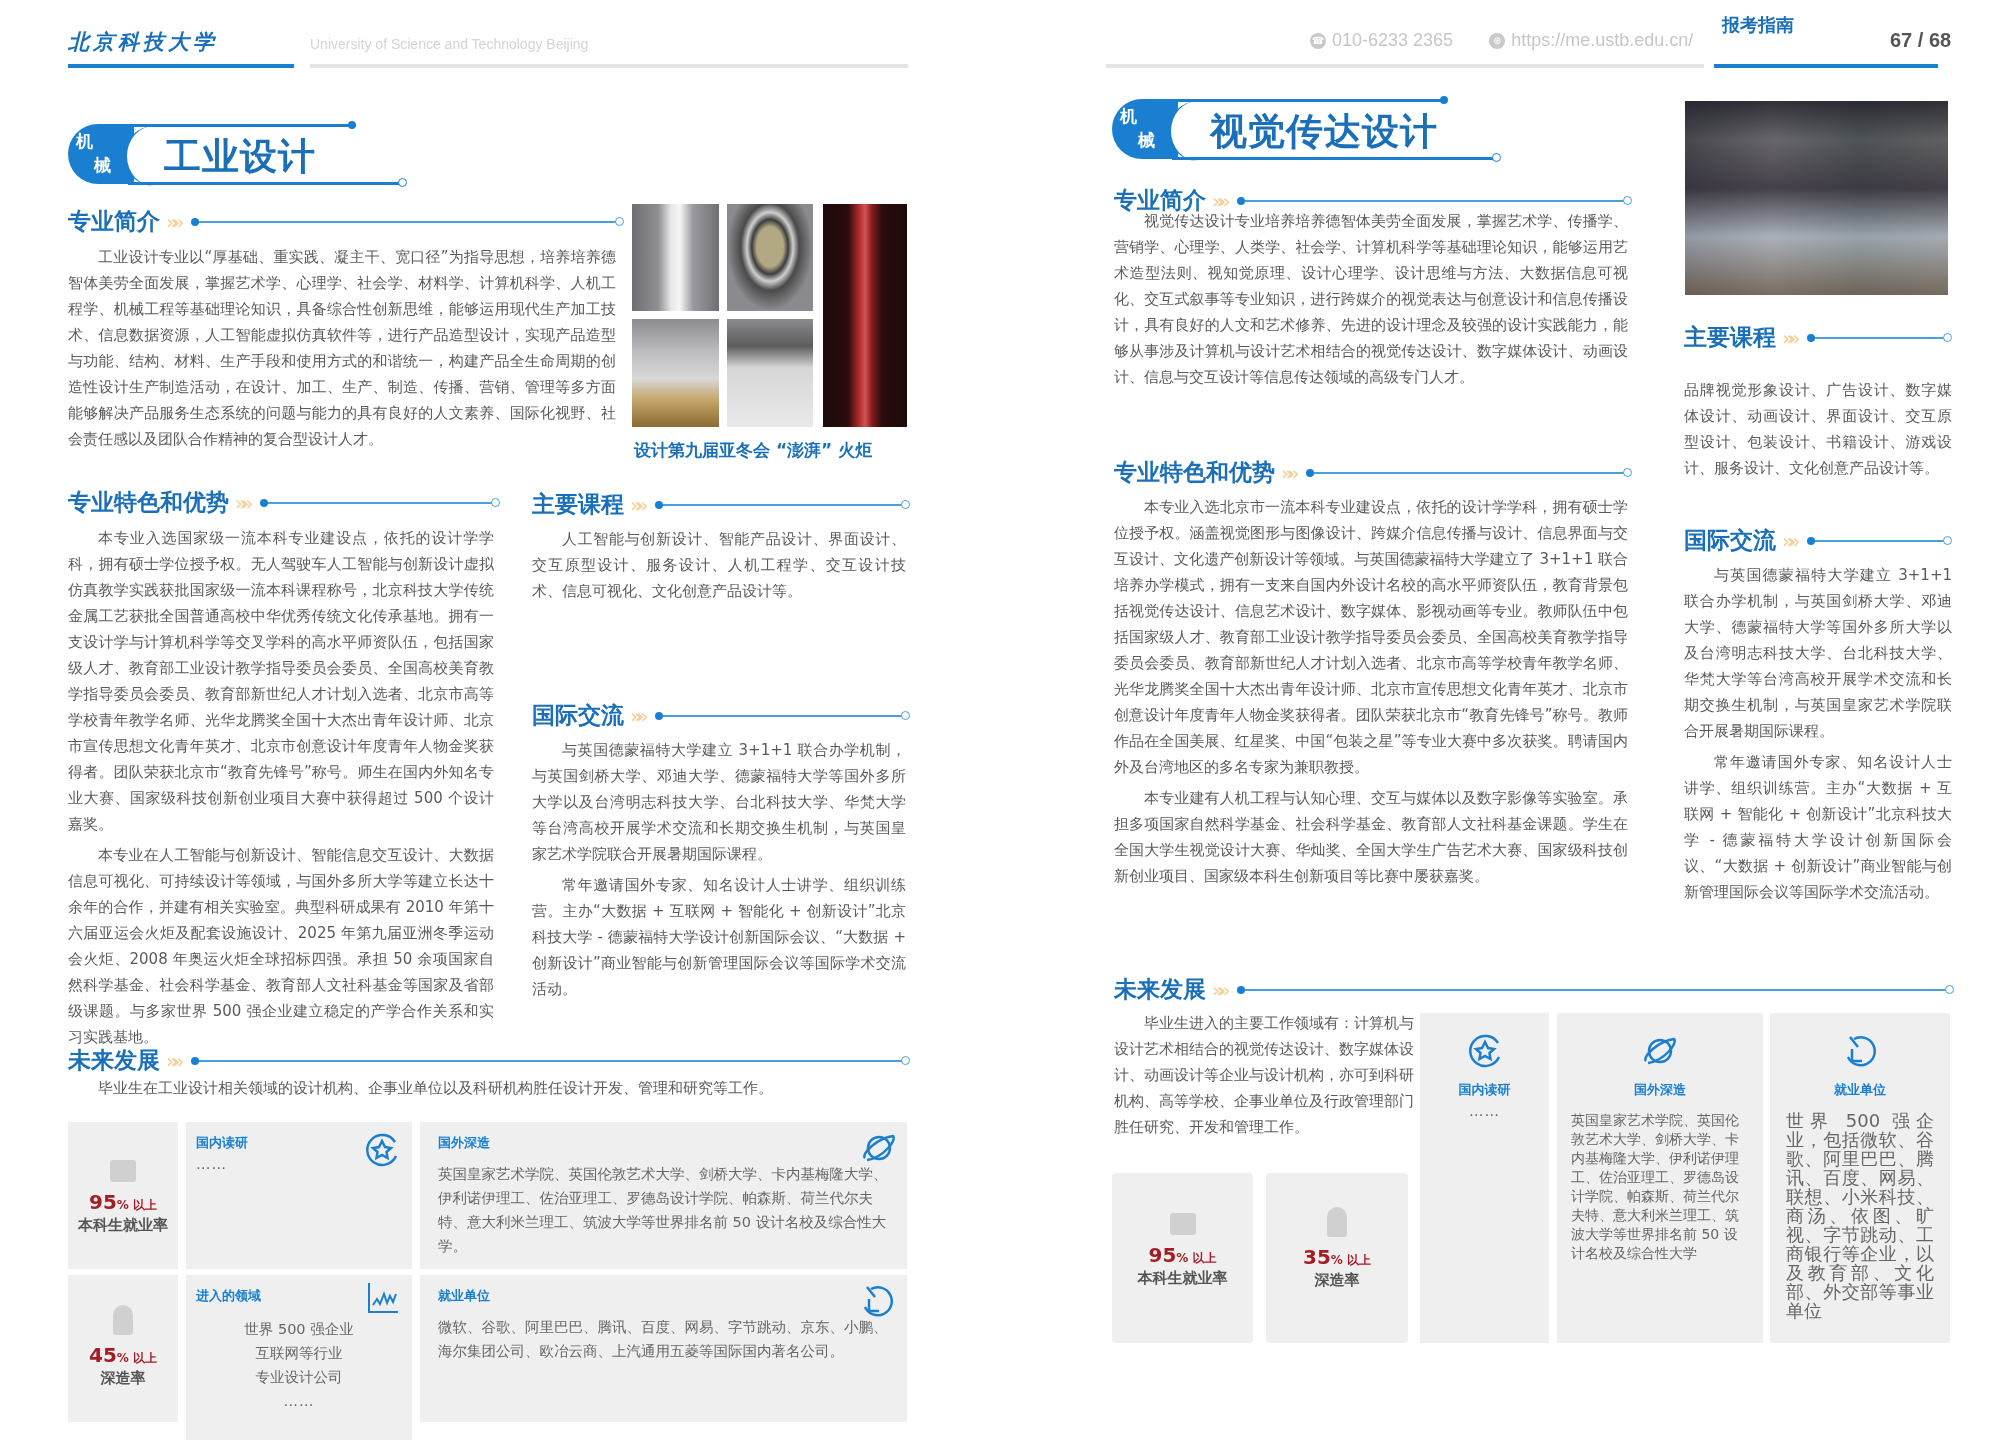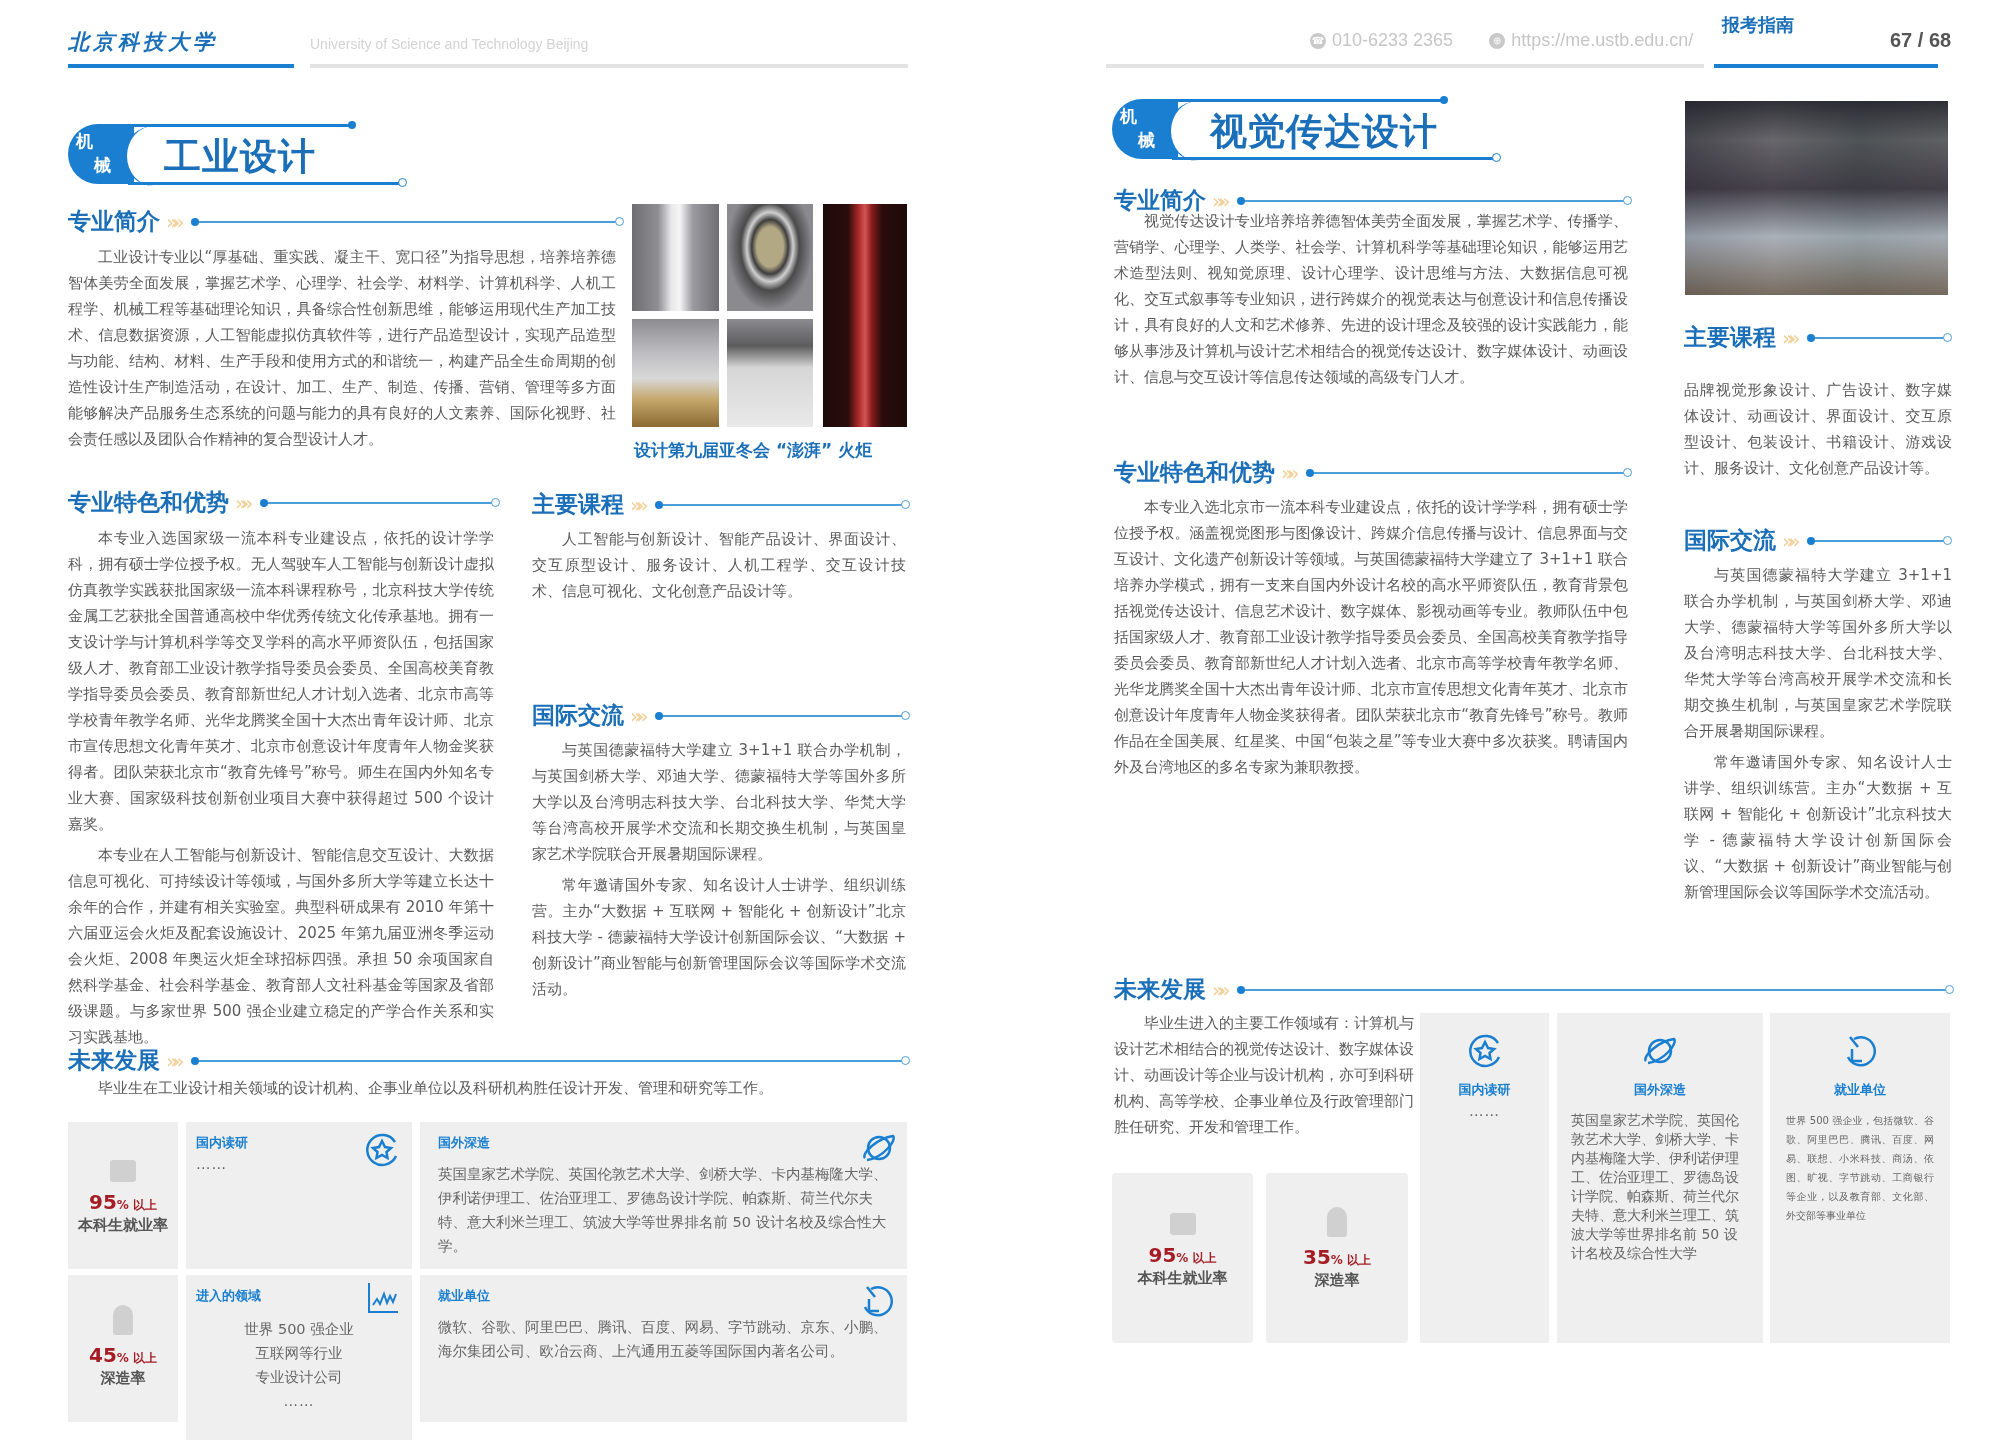--- a/index.html
+++ b/index.html
@@ -238,20 +238,21 @@
   <p>视觉传达设计专业培养培养德智体美劳全面发展，掌握艺术学、传播学、营销学、心理学、人类学、社会学、计算机科学等基础理论知识，能够运用艺术造型法则、视知觉原理、设计心理学、设计思维与方法、大数据信息可视化、交互式叙事等专业知识，进行跨媒介的视觉表达与创意设计和信息传播设计，具有良好的人文和艺术修养、先进的设计理念及较强的设计实践能力，能够从事涉及计算机与设计艺术相结合的视觉传达设计、数字媒体设计、动画设计、信息与交互设计等信息传达领域的高级专门人才。</p>
 </div>
 
 <div class="abs sec-h" style="left:1114px;top:457px;width:512px;">
   <span class="t">专业特色和优势</span>
   <span class="chev">»»</span>
   <span class="ln"></span>
 </div>
 <div class="abs para" style="left:1114px;top:494px;width:514px;">
   <p>本专业入选北京市一流本科专业建设点，依托的设计学学科，拥有硕士学位授予权。涵盖视觉图形与图像设计、跨媒介信息传播与设计、信息界面与交互设计、文化遗产创新设计等领域。与英国德蒙福特大学建立了 3+1+1 联合培养办学模式，拥有一支来自国内外设计名校的高水平师资队伍，教育背景包括视觉传达设计、信息艺术设计、数字媒体、影视动画等专业。教师队伍中包括国家级人才、教育部工业设计教学指导委员会委员、全国高校美育教学指导委员会委员、教育部新世纪人才计划入选者、北京市高等学校青年教学名师、光华龙腾奖全国十大杰出青年设计师、北京市宣传思想文化青年英才、北京市创意设计年度青年人物金奖获得者。团队荣获北京市“教育先锋号”称号。教师作品在全国美展、红星奖、中国“包装之星”等专业大赛中多次获奖。聘请国内外及台湾地区的多名专家为兼职教授。</p>
+  <p>本专业建有人机工程与认知心理、交互与媒体以及数字影像等实验室。承担多项国家自然科学基金、社会科学基金、教育部人文社科基金课题。学生在全国大学生视觉设计大赛、华灿奖、全国大学生广告艺术大赛、国家级科技创新创业项目、国家级本科生创新项目等比赛中屡获嘉奖。</p>
 </div>
 
 <div class="abs sec-h" style="left:1684px;top:322px;width:262px;">
   <span class="t">主要课程</span>
   <span class="chev">»»</span>
   <span class="ln"></span>
 </div>
 <div class="abs para" style="left:1684px;top:377px;width:268px;">
   <p style="text-indent:0">品牌视觉形象设计、广告设计、数字媒体设计、动画设计、界面设计、交互原型设计、包装设计、书籍设计、游戏设计、服务设计、文化创意产品设计等。</p>
 </div>
@@ -310,14 +311,14 @@
 
 <div class="card center" style="left:1770px;top:1013px;width:180px;height:330px;padding:18px 16px 0 16px;">
   <div class="cico" style="margin:0 auto;">
     <svg viewBox="0 0 40 40" fill="none" stroke="#1a7fd0" stroke-width="2.5">
         <path d="M14 8 A14 14 0 1 1 8 26"></path>
         <path d="M10 6 L18 16"></path>
         <path d="M12 18 V30 H22"></path>
       </svg>
   </div>
   <div class="card-t" style="margin-top:10px;">就业单位</div>
-  <div class="card-body" style="margin-top:12px;line-height:19px;font-size:10px;text-align:justify;">世界 500 强企业，包括微软、谷歌、阿里巴巴、腾讯、百度、网易、联想、小米科技、商汤、依图、旷视、字节跳动、工商银行等企业，以及教育部、文化部、外交部等事业单位</div>
+  <div class="card-body" style="margin-top:12px;line-height:19px;font-size:18px;text-align:justify;">世界 500 强企业，包括微软、谷歌、阿里巴巴、腾讯、百度、网易、联想、小米科技、商汤、依图、旷视、字节跳动、工商银行等企业，以及教育部、文化部、外交部等事业单位</div>
 </div>
 
 </body></html>

